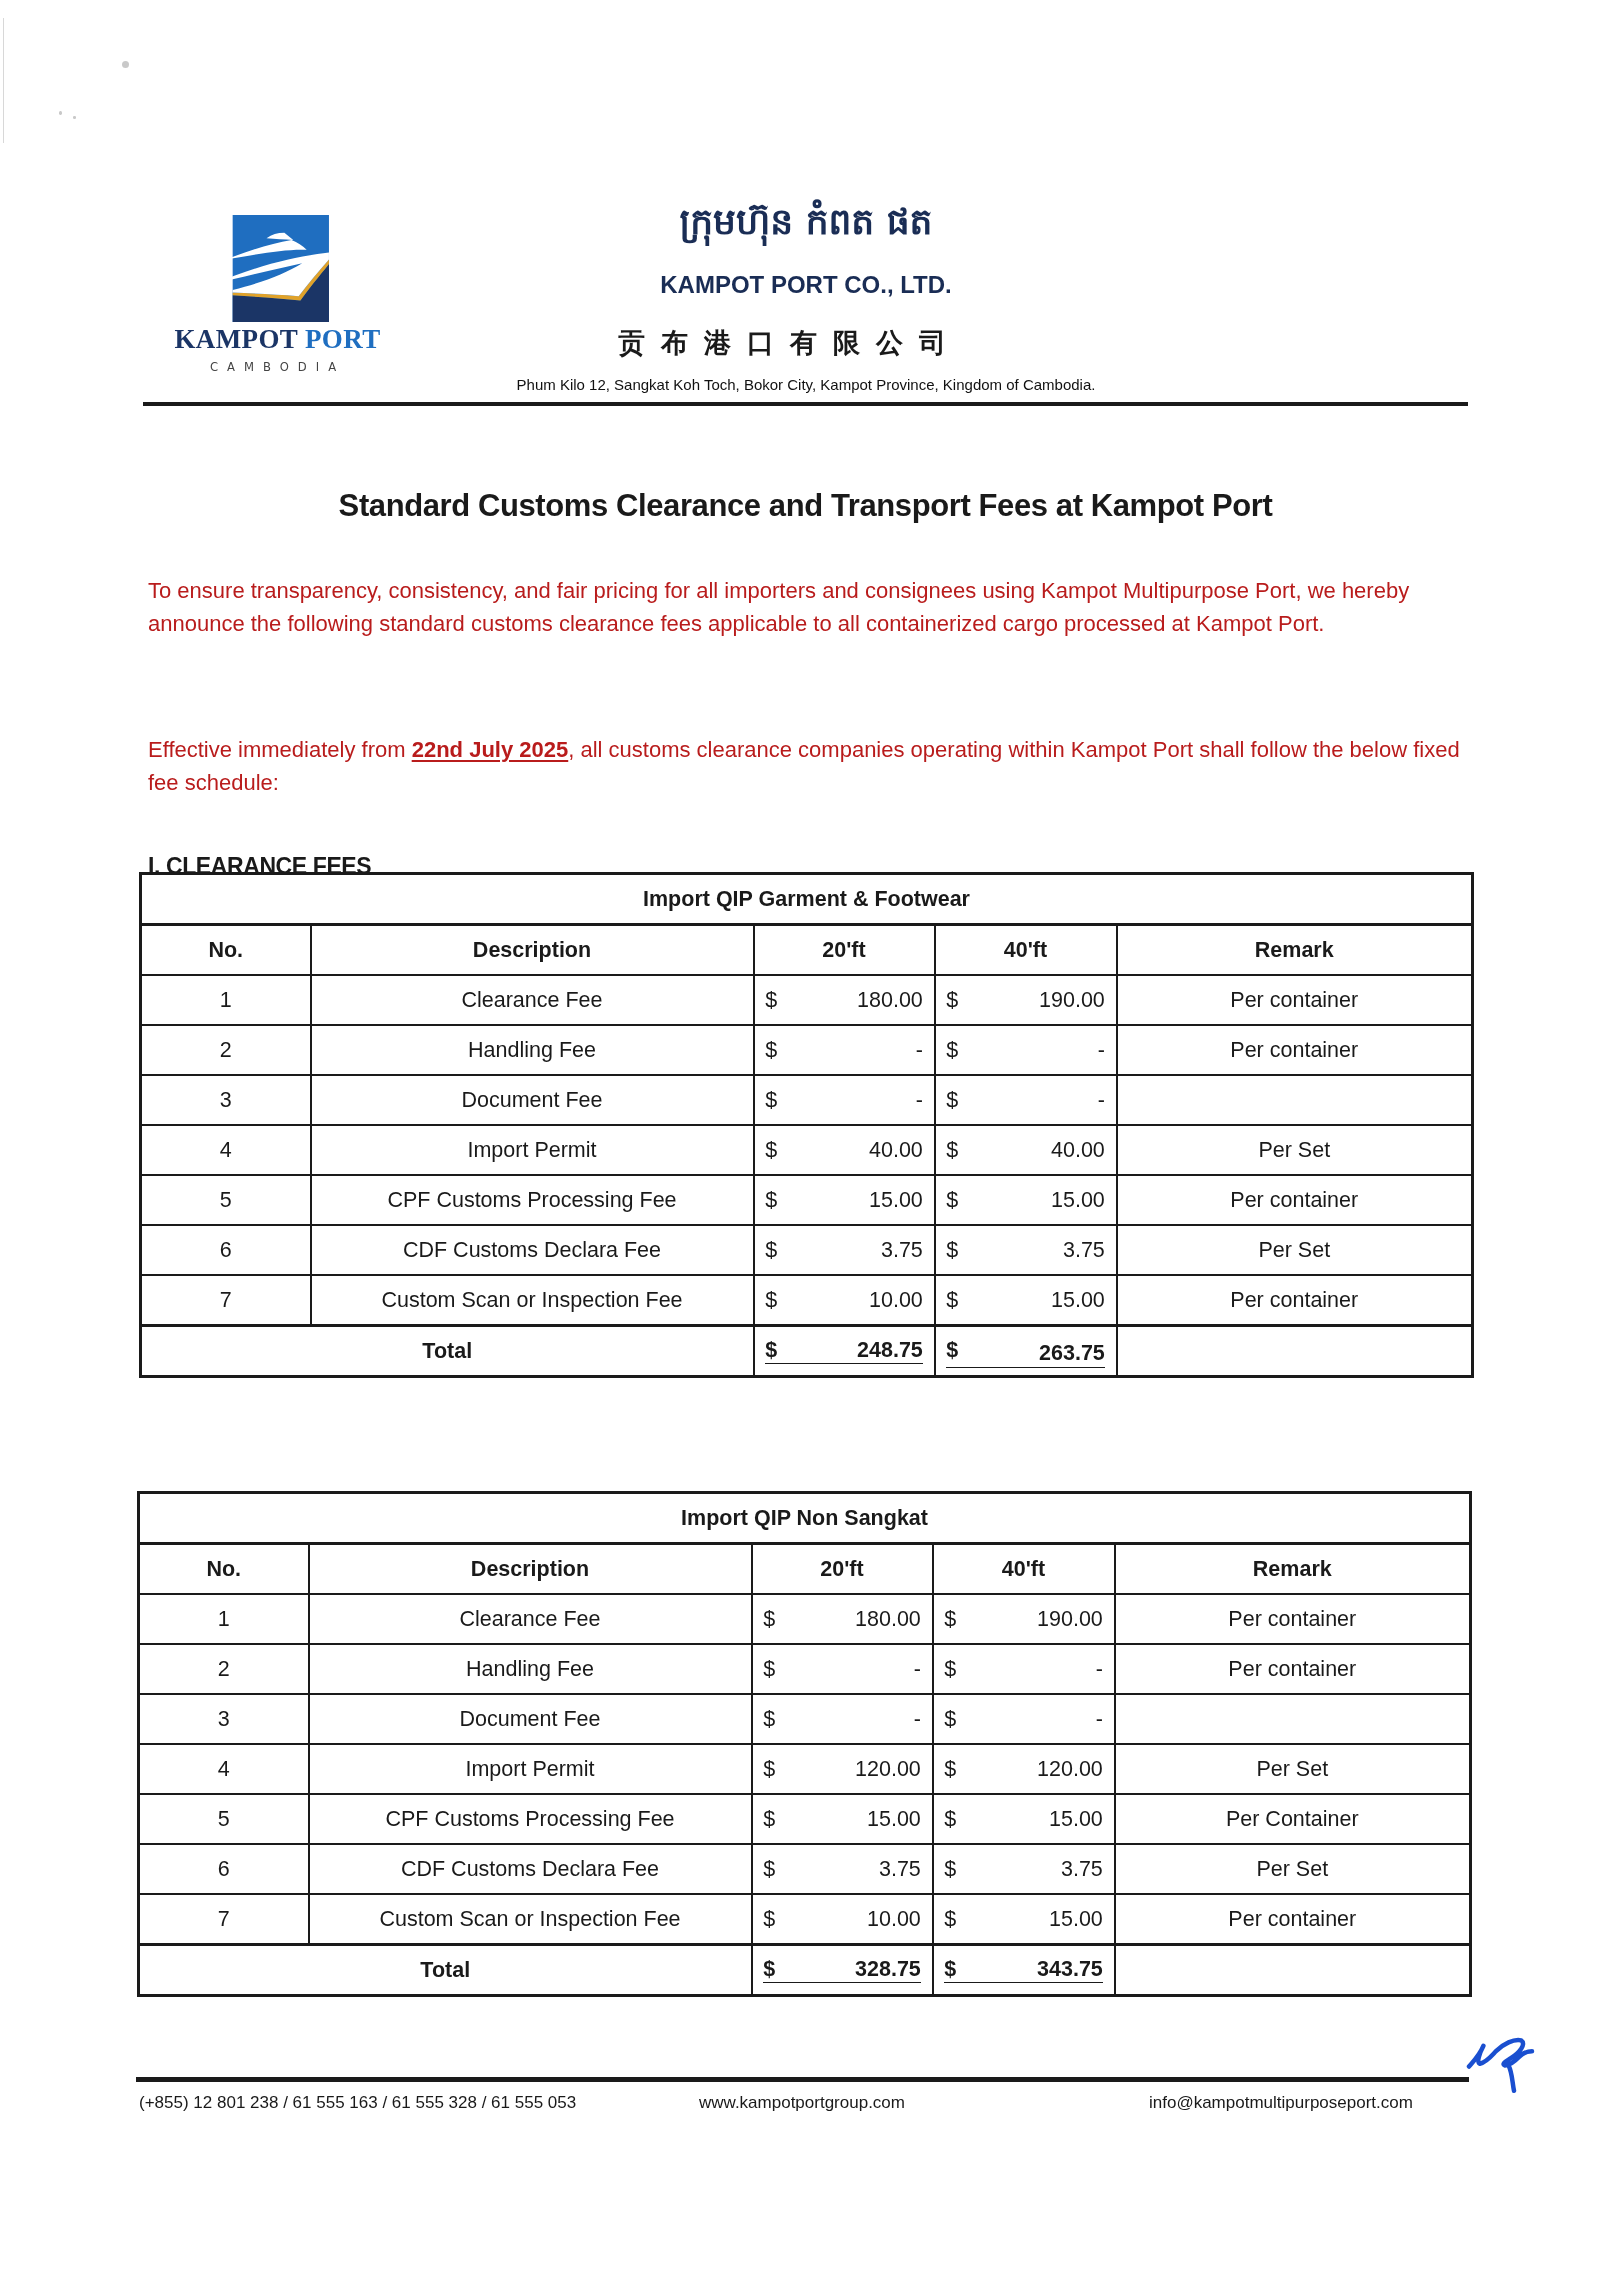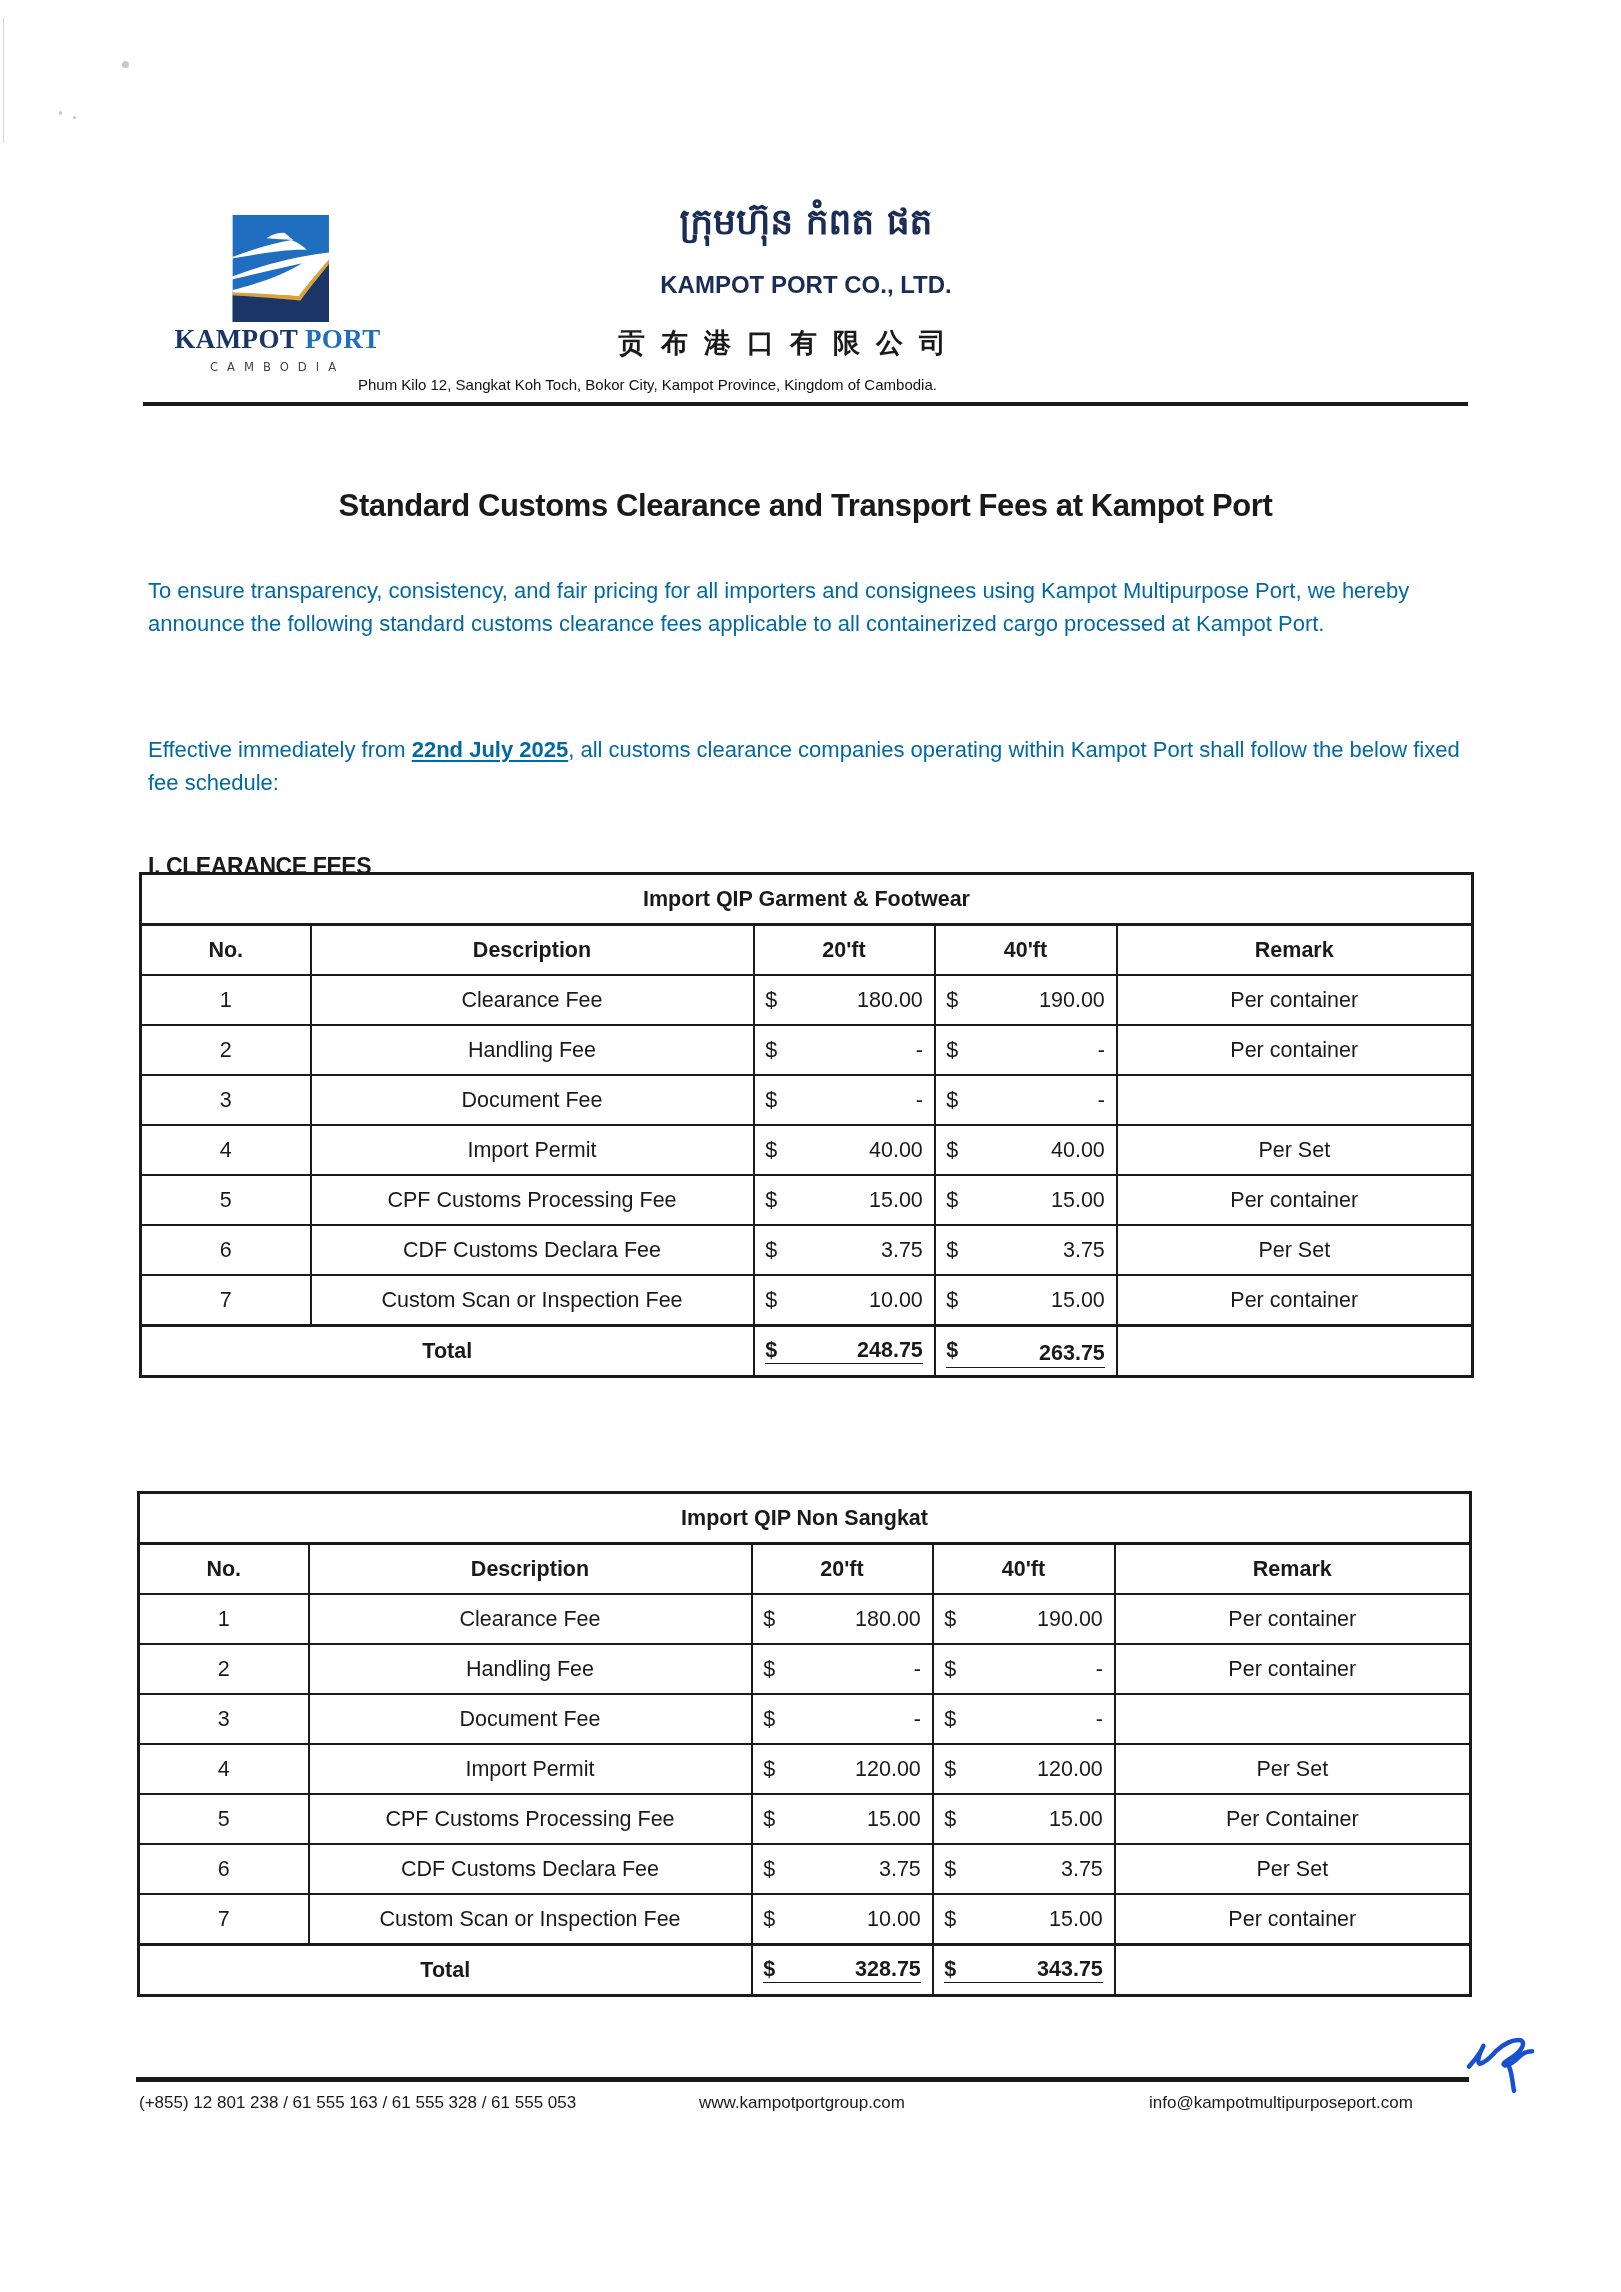--- a/index.html
+++ b/index.html
@@ -72,21 +72,21 @@
     text-align: left;
     font-family: "DejaVu Sans", sans-serif;
     font-weight: bold;
     font-size: 27px;
     letter-spacing: 16px;
     color: #1a1a1a;
     margin-top: 12px;
   }
   .address {
     left: 358px; top: 376px; width: 896px;
-    text-align: left;
+    text-align: center;
     font-family: "Liberation Sans", sans-serif;
     font-size: 15px;
     color: #111;
   }
   .header-rule {
     left: 143px; top: 402px; width: 1325px; height: 3.6px;
     background: #1a1a1a;
   }
 
   
@@ -97,21 +97,21 @@
     font-weight: bold;
     font-size: 31px;
     letter-spacing: -0.4px;
     color: #1a1a1a;
   }
   .para {
     left: 148px; width: 1325px;
     font-family: "Liberation Sans", sans-serif;
     font-size: 22px;
     line-height: 33px;
-    color: #0369a1;
+    color: #b91c1c;
   }
   .para1 { top: 574px; }
   .para2 { top: 733px; }
   .para2 .date {
     font-weight: bold;
     text-decoration: underline;
     text-decoration-thickness: 1.8px;
     text-underline-offset: 2.7px;
   }
   .section-heading {

